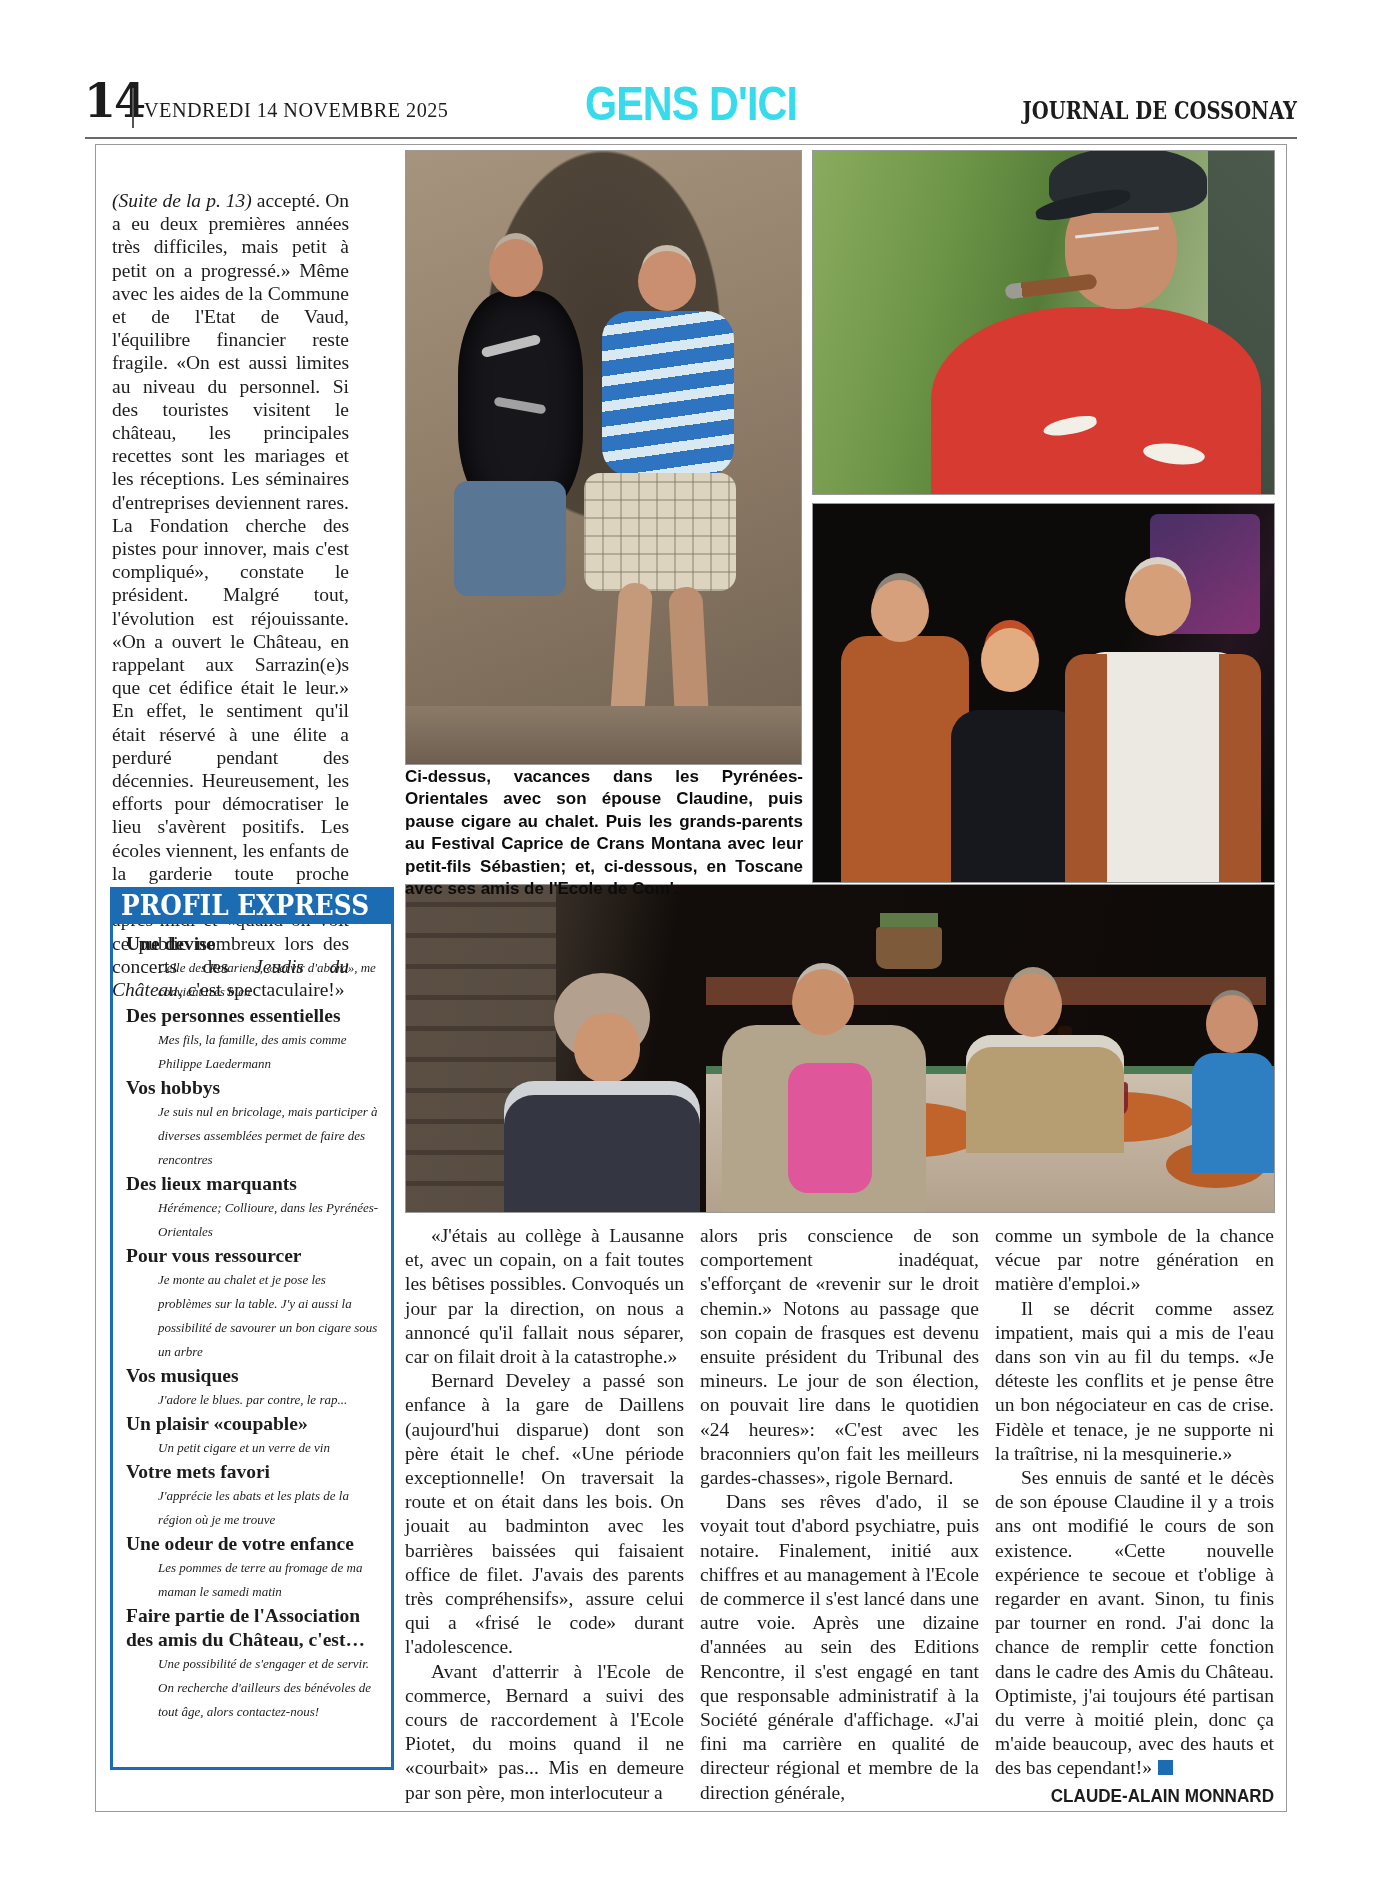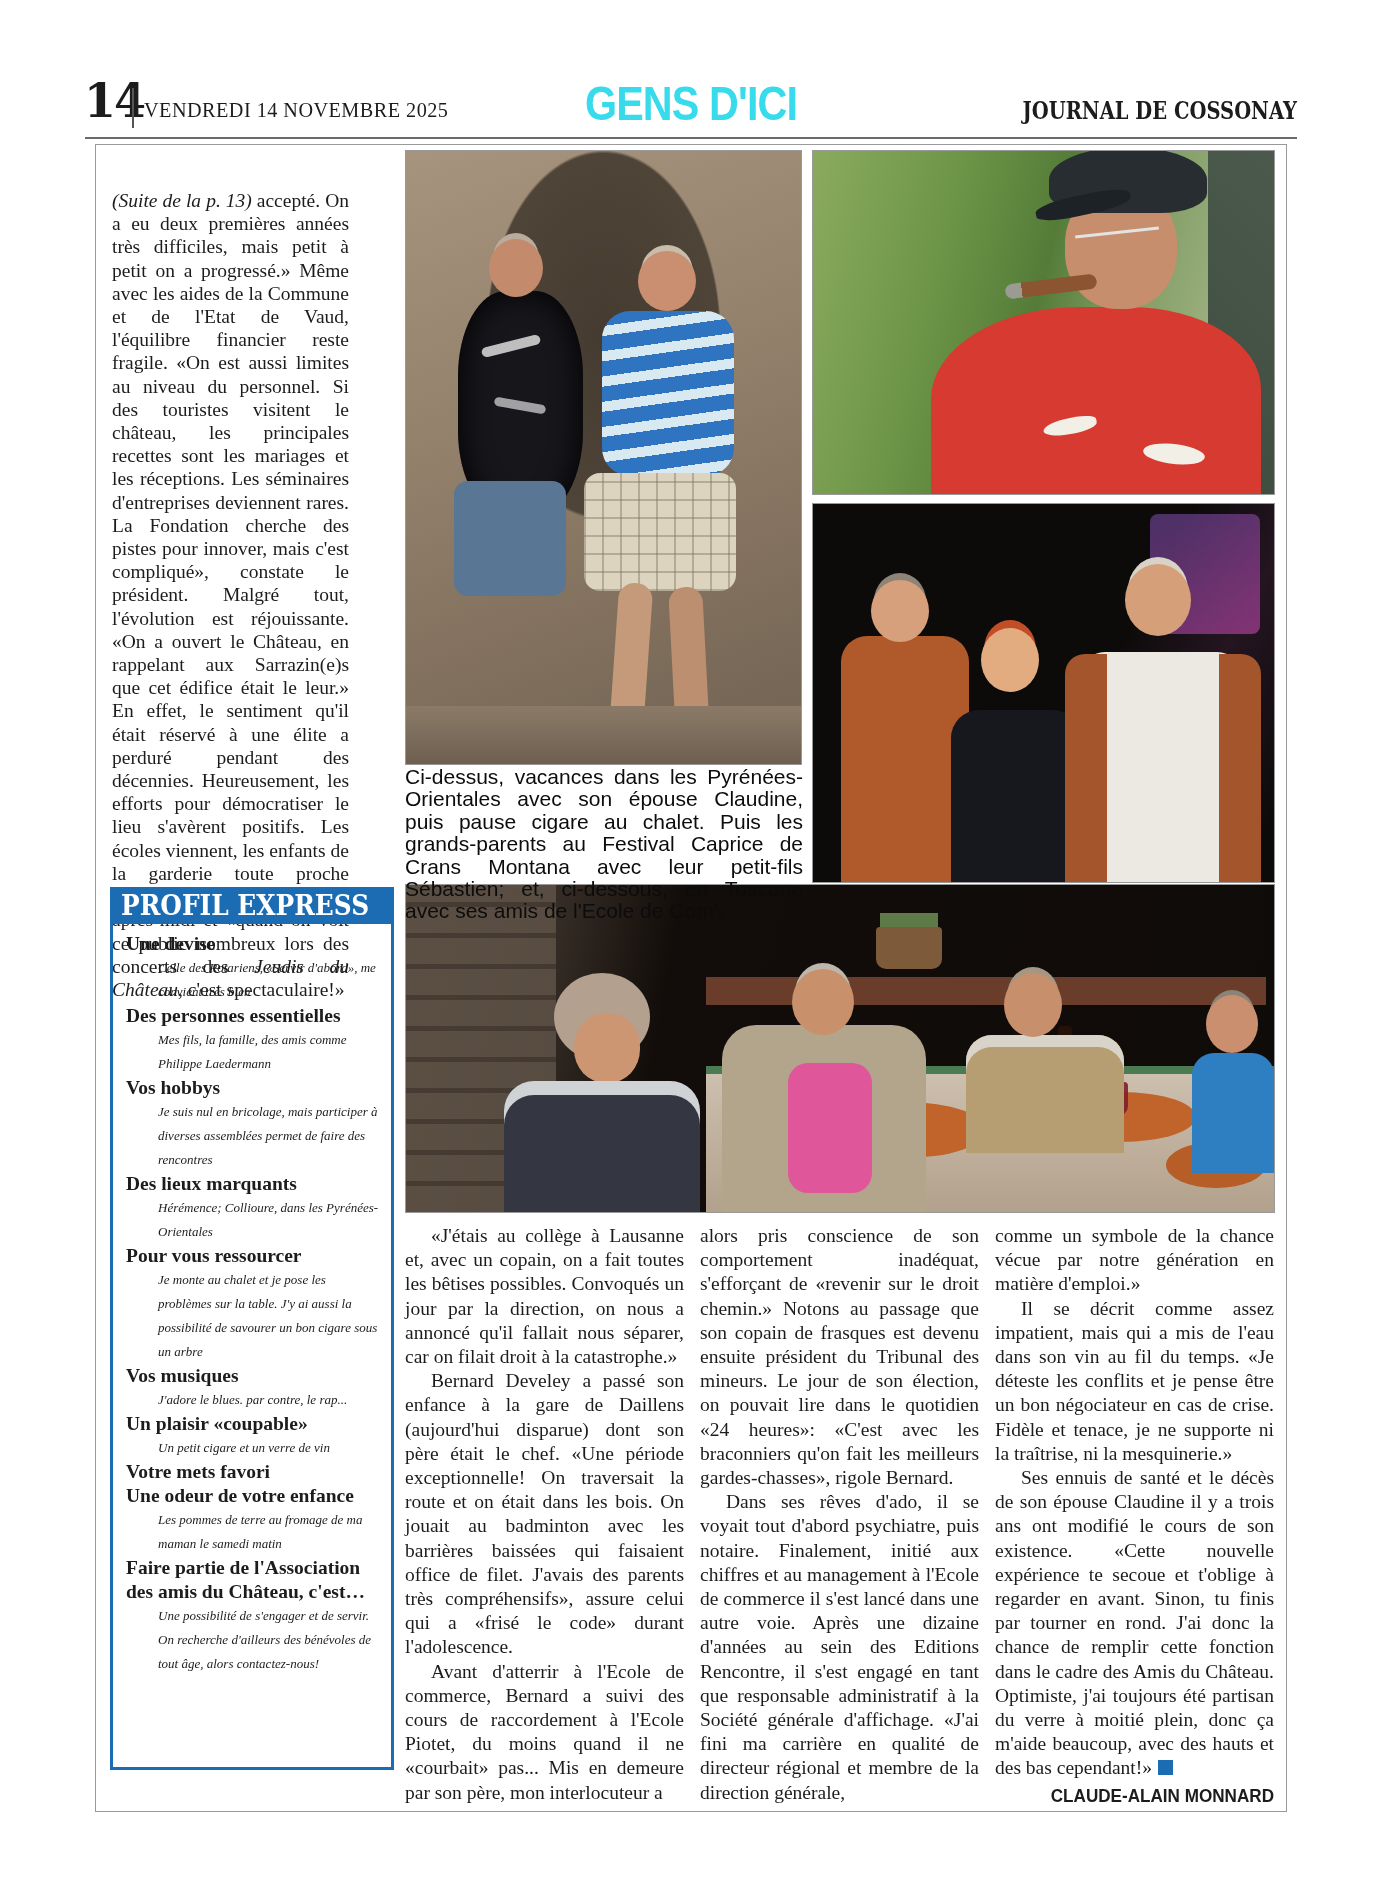--- a/index.html
+++ b/index.html
@@ -27,21 +27,21 @@
       linear-gradient(160deg,#a7947e 0%,#93816c 40%,#81705d 72%,#6f6152 100%);}
   .ph-cigar{left:812px;top:150px;width:461px;height:343px;
     background:linear-gradient(104deg,#8aab5e 0%,#6d9547 28%,#547c38 48%,#7e9a60 62%,#b6c49c 100%);}
   .ph-group{left:812px;top:503px;width:461px;height:378px;
     background:linear-gradient(118deg,#0d0b0a 58%,#241521 74%,#0d0b0a 95%);}
   .ph-dinner{left:405px;top:884px;width:868px;height:327px;
     background:linear-gradient(100deg,#55493f 0%,#42382f 12%,#120d0a 30%,#0f0b09 100%);}
   .shape{position:absolute;}
 
   
-  .caption{left:405px;top:766px;width:398px;font-family:"Liberation Sans",sans-serif;font-weight:normal;font-size:21px;line-height:22.4px;text-align:justify;color:#0c0c0c;hyphens:auto;}
+  .caption{left:405px;top:766px;width:398px;font-family:"Liberation Sans",sans-serif;font-weight:bold;font-size:17px;line-height:22.4px;text-align:justify;color:#0c0c0c;hyphens:auto;}
 
   
   .profil{left:110px;top:887px;width:284px;}
   .profil-hdr{height:37px;background:#1c6cb3;color:#fff;font-family:"DejaVu Serif",serif;font-weight:bold;font-size:27px;line-height:37px;padding-left:11px;letter-spacing:0;transform-origin:left center;white-space:nowrap;}
   .profil-hdr-inner{display:inline-block;transform:scaleX(.92);transform-origin:left center;}
   .profil-body{border:3px solid #1c6cb3;border-top:none;height:846px;padding:8px 10px 0 13px;box-sizing:border-box;}
   .pq{font-weight:bold;font-size:19.5px;line-height:24px;}
   .pa{font-style:italic;font-size:13px;line-height:24px;margin-left:32px;}
 
   
@@ -138,20 +138,21 @@
     <div class="pa">Je suis nul en bricolage, mais participer à diverses assemblées permet de faire des rencontres</div>
     <div class="pq">Des lieux marquants</div>
     <div class="pa">Hérémence; Collioure, dans les Pyrénées-Orientales</div>
     <div class="pq">Pour vous ressourcer</div>
     <div class="pa">Je monte au chalet et je pose les problèmes sur la table. J'y ai aussi la possibilité de savourer un bon cigare sous un arbre</div>
     <div class="pq">Vos musiques</div>
     <div class="pa">J'adore le blues. par contre, le rap...</div>
     <div class="pq">Un plaisir «coupable»</div>
     <div class="pa">Un petit cigare et un verre de vin</div>
     <div class="pq">Votre mets favori</div>
+    <div class="pa">J'apprécie les abats et les plats de la région où je me trouve</div>
     <div class="pq">Une odeur de votre enfance</div>
     <div class="pa">Les pommes de terre au fromage de ma maman le samedi matin</div>
     <div class="pq">Faire partie de l'Association des amis du Château, c'est…</div>
     <div class="pa">Une possibilité de s'engager et de servir. On recherche d'ailleurs des bénévoles de tout âge, alors contactez-nous!</div>
   </div>
 </div>
 
 <div class="bcol bcol1">
   <div class="indent">«J'étais au collège à Lausanne et, avec un copain, on a fait toutes les bêtises possibles. Convoqués un jour par la direction, on nous a annoncé qu'il fallait nous séparer, car on filait droit à la catastrophe.»</div>
   <div class="indent">Bernard Develey a passé son enfance à la gare de Daillens (aujourd'hui disparue) dont son père était le chef. «Une période exceptionnelle! On traversait la route et on était dans les bois. On jouait au badminton avec les barrières baissées qui faisaient office de filet. J'avais des parents très compréhensifs», assure celui qui a «frisé le code» durant l'adolescence.</div>

